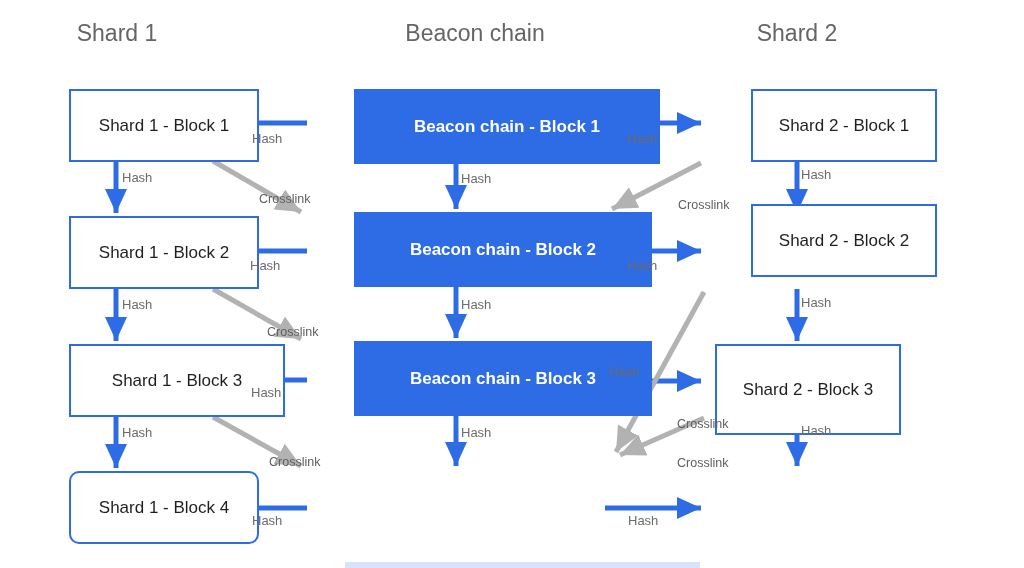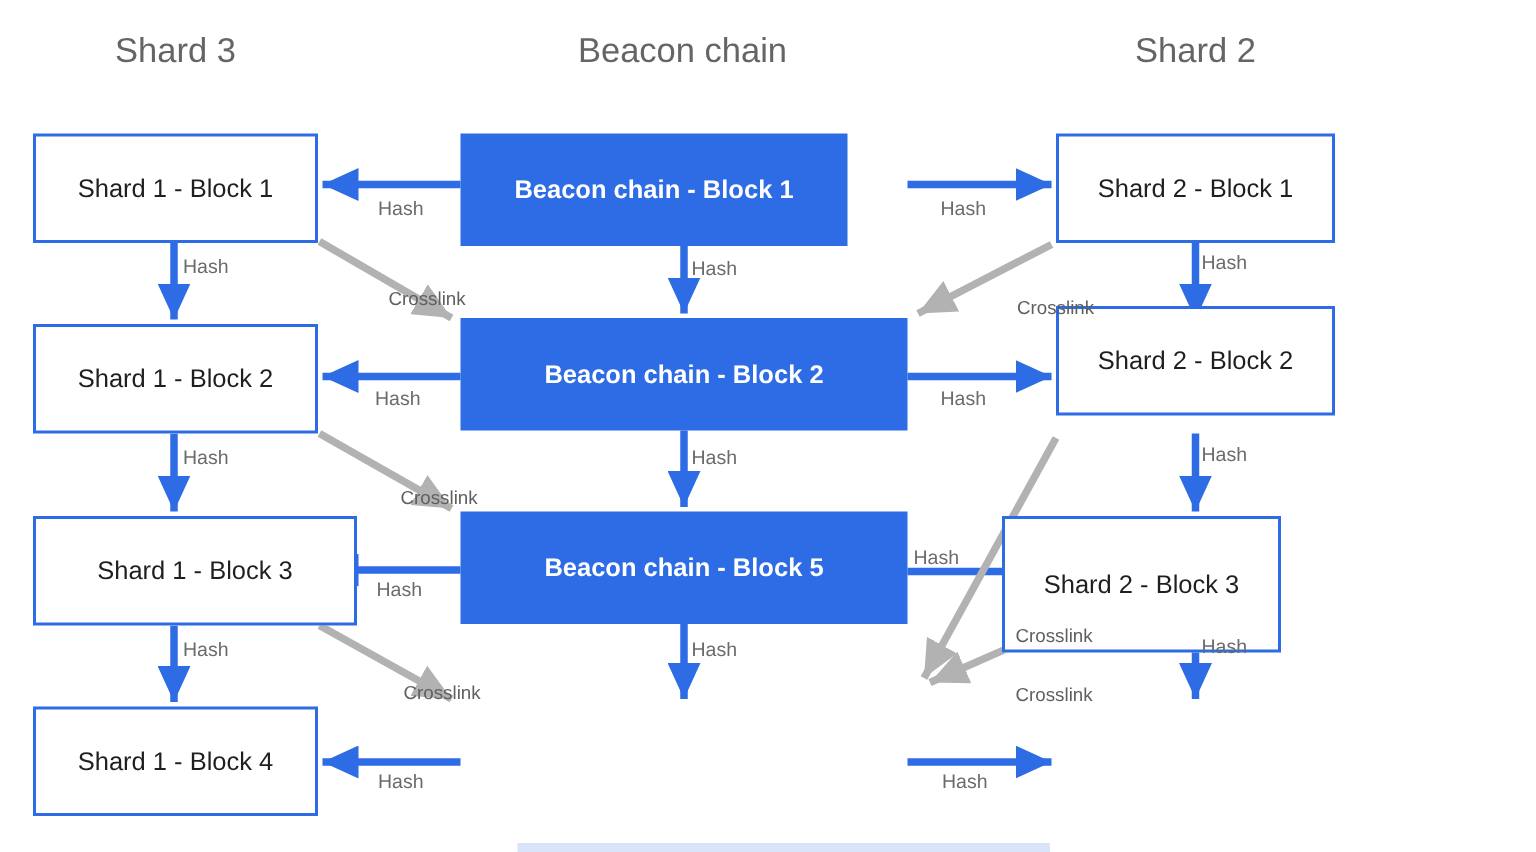--- a/index.html
+++ b/index.html
@@ -7,21 +7,21 @@
   }
   html,body{margin:0;padding:0;}
   body{font-family:"Liberation Sans",sans-serif;background:#ffffff;}
   #stage{position:relative;width:1024px;height:568px;background:#ffffff;overflow:hidden;}
   svg.wires{position:absolute;left:0;top:0;width:1024px;height:568px;}
   .wire-blue{stroke:var(--blue);stroke-width:5;fill:none;}
   .wire-gray{stroke:var(--gray);stroke-width:5;fill:none;}
   .head-blue{fill:var(--blue);}
   .head-gray{fill:var(--gray);}
   .col-header{position:absolute;transform:translateX(-50%);font-size:23px;color:var(--hdr);white-space:nowrap;}
-  .box{position:absolute;box-sizing:border-box;display:flex;align-items:center;justify-content:center;white-space:nowrap;}
+  .box{position:absolute;box-sizing:border-box;display:flex;align-items:center;justify-content:center;white-space:nowrap;margin-left:47px;}
   .box-white{background:#ffffff;border:2px solid var(--blue);color:var(--txt);font-size:17px;}
   .box-blue{background:var(--blue);color:#ffffff;font-size:17px;font-weight:bold;}
   .lbl{position:absolute;font-size:13px;color:var(--lbl);white-space:nowrap;}
   .lbl-cross{position:absolute;font-size:12.5px;color:#5f5f5f;white-space:nowrap;margin-left:41px;}
   .next-strip{position:absolute;left:345px;top:562px;width:355px;height:6px;background:rgba(45,108,228,0.18);}
 </style>
 </head>
 <body>
 
 <div id="stage">
@@ -60,32 +60,32 @@
 
     <path class="wire-gray" marker-end="url(#mg)" d="M213 161 L301 212"></path>
     <path class="wire-gray" marker-end="url(#mg)" d="M213 289 L301 339"></path>
     <path class="wire-gray" marker-end="url(#mg)" d="M213 417 L301 466"></path>
 
     <path class="wire-gray" marker-end="url(#mg)" d="M701 163 L612 209"></path>
     <path class="wire-gray" marker-end="url(#mg)" d="M704 292 L616 452"></path>
     <path class="wire-gray" marker-end="url(#mg)" d="M704 418 L620 455"></path>
   </svg>
 
-  <div class="col-header" style="left:117px;top:20px;">Shard 3</div>
-  <div class="col-header" style="left:455px;top:20px;">Beacon chain</div>
+  <div class="col-header" style="left:117px;top:20px;">Shard 1</div>
+  <div class="col-header" style="left:475px;top:20px;">Beacon chain</div>
   <div class="col-header" style="left:797px;top:20px;">Shard 2</div>
 
   <div class="box box-white" style="left:22px;top:89px;width:190px;height:73px;">Shard 1 - Block 1</div>
   <div class="box box-white" style="left:22px;top:216px;width:190px;height:73px;">Shard 1 - Block 2</div>
   <div class="box box-white" style="left:22px;top:344px;width:216px;height:73px;">Shard 1 - Block 3</div>
-  <div class="box box-white" style="left:22px;top:471px;width:190px;height:73px;">Shard 1 - Block 4</div>
+  <div class="box box-white" style="left:22px;top:471px;width:190px;height:73px;border-radius:10px;">Shard 1 - Block 4</div>
 
-  <div class="box box-blue" style="left:307px;top:89px;width:258px;height:75px;">Beacon chain - Block 1</div>
+  <div class="box box-blue" style="left:307px;top:89px;width:306px;height:75px;">Beacon chain - Block 1</div>
   <div class="box box-blue" style="left:307px;top:212px;width:298px;height:75px;">Beacon chain - Block 2</div>
-  <div class="box box-blue" style="left:307px;top:341px;width:298px;height:75px;">Beacon chain - Block 5</div>
+  <div class="box box-blue" style="left:307px;top:341px;width:298px;height:75px;">Beacon chain - Block 3</div>
 
   <div class="box box-white" style="left:704px;top:89px;width:186px;height:73px;">Shard 2 - Block 1</div>
   <div class="box box-white" style="left:704px;top:204px;width:186px;height:73px;">Shard 2 - Block 2</div>
   <div class="box box-white" style="left:668px;top:344px;width:186px;height:91px;">Shard 2 - Block 3</div>
 
   <span class="lbl" style="left:122px;top:170px;">Hash</span>
   <span class="lbl" style="left:122px;top:297px;">Hash</span>
   <span class="lbl" style="left:122px;top:425px;">Hash</span>
 
   <span class="lbl" style="left:461px;top:171px;">Hash</span>

